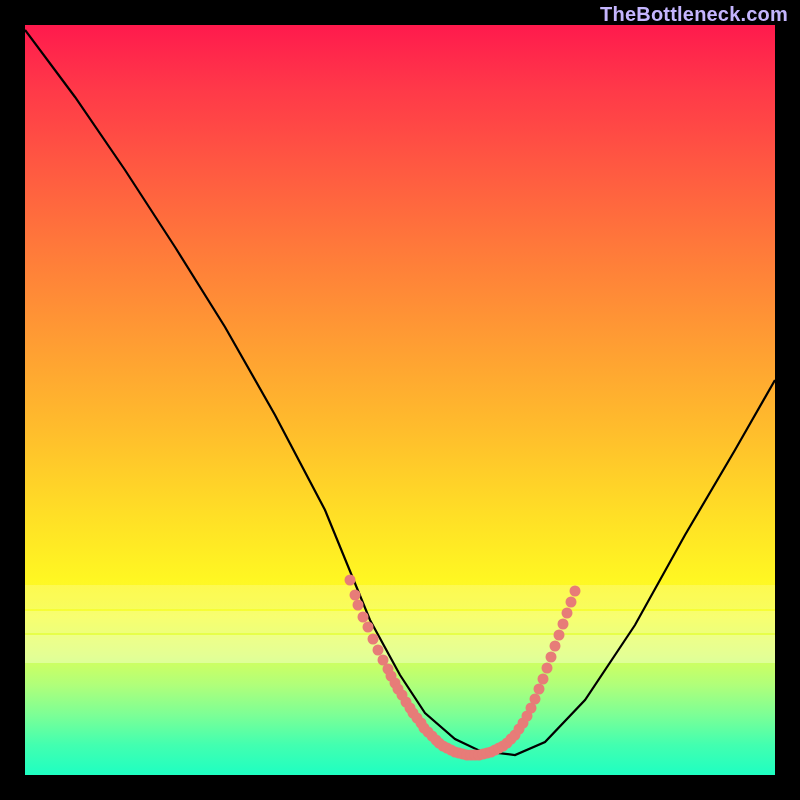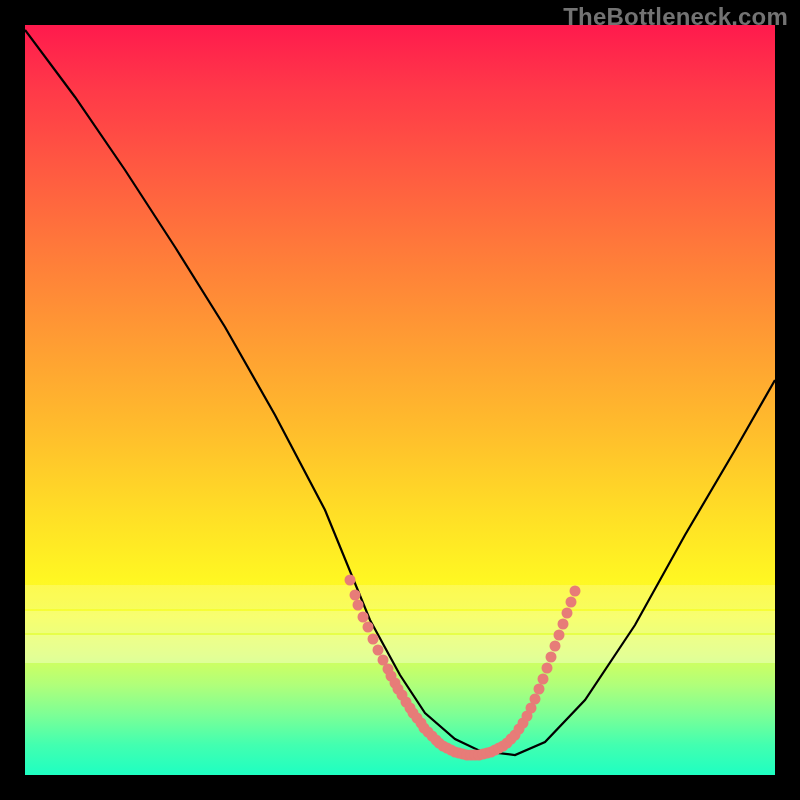--- a/index.html
+++ b/index.html
@@ -57,22 +57,22 @@
   .curve-svg {
     position: absolute;
     inset: 0;
     width: 750px;
     height: 750px;
   }
   .watermark {
     position: absolute;
     top: 3px;
     right: 12px;
-    color: #737373;
-    font-size: 24px;
+    color: #c4b5fd;
+    font-size: 20px;
     font-weight: 600;
     letter-spacing: 0.2px;
     user-select: none;
   }
 </style>
 </head>
 <body>
 
 <div class="frame">
 

